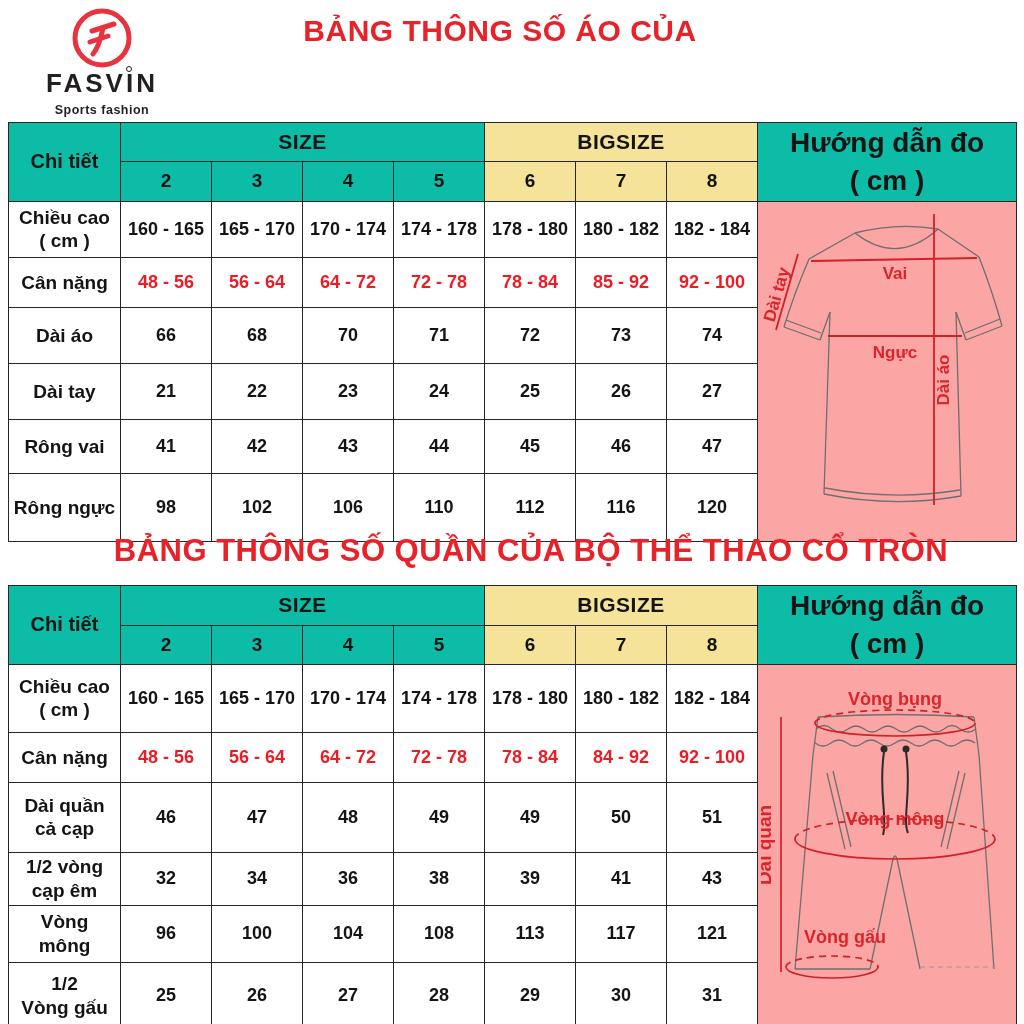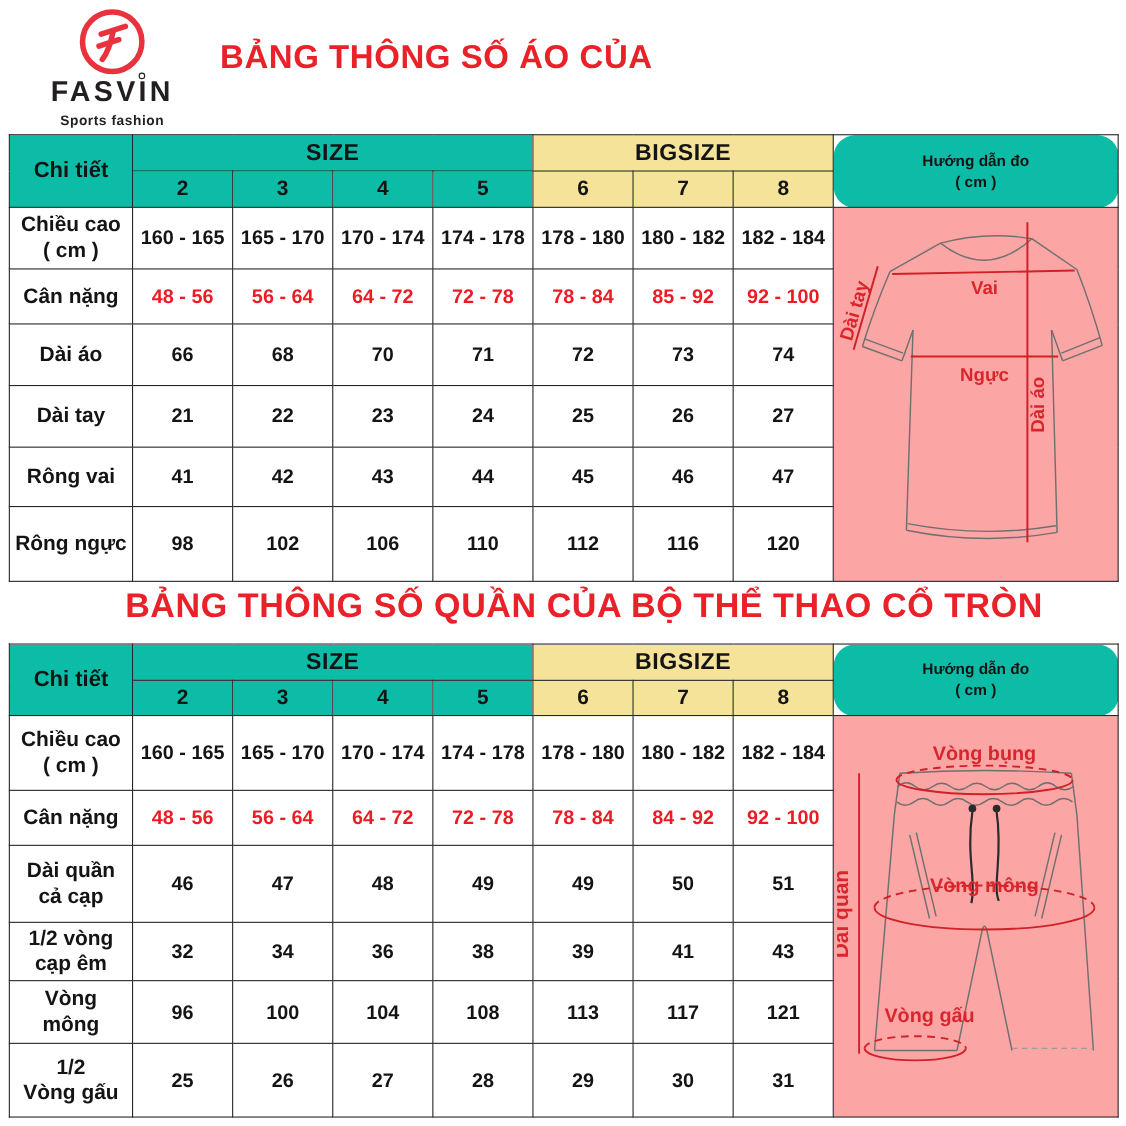--- a/index.html
+++ b/index.html
@@ -8,37 +8,37 @@
   .sheet { position:relative; width:1024px; height:1024px; background:#fff; overflow:hidden; }
 
   
   .logo { position:absolute; left:38px; top:6px; width:128px; text-align:center; color:#231f20; }
   .logo svg { display:block; margin:0 auto; }
   .logo-name { position:relative; font-size:26px; font-weight:700; letter-spacing:3px; line-height:1.05; }
   .logo-dot { position:absolute; left:88px; top:-4px; width:6px; height:6px; border:1.6px solid #231f20; border-radius:50%; }
   .logo-tag { font-size:12.5px; font-weight:600; letter-spacing:0.5px; margin-top:6px; }
 
   
-  .title1 { position:absolute; left:200px; top:30px; width:600px; 
+  .title1 { position:absolute; left:200px; top:8px; width:600px; text-align:center;
             color:#e92128; font-weight:800; font-size:30px; line-height:1.5; letter-spacing:0.5px; }
   .title2 { position:absolute; left:0; top:533px; width:1024px; text-align:center;
             color:#e92128; font-weight:800; font-size:31px; letter-spacing:0.5px;padding-left:38px; }
 
   
   table.spec { position:absolute; left:8px; border-collapse:collapse; table-layout:fixed; width:1008px; background:#fff; }
   #shirt-tbl { top:122px; }
   #pants-tbl { top:585px; }
   .spec th, .spec td { border:1.5px solid #262626; text-align:center; vertical-align:middle;
                        font-weight:700; color:#141414; padding:1px 2px; overflow:hidden; }
   .teal   { background:#0dbca6; }
   .yellow { background:#f5e399; }
   .corner   { font-size:20px; }
   .group-h  { font-size:21px; letter-spacing:0.5px; }
   .num-h    { font-size:19px; }
-  .guide-h  { font-size:14px; line-height:1.35;border-radius:19px; }
+  .guide-h  { font-size:28px; line-height:1.35; }
   .rowlabel { font-size:19px; line-height:1.22; white-space:pre-line; }
   .val      { font-size:18px; }
   tr.red-row .val { color:#ed1c24; }
   .diagram-cell { background:#fca5a5; padding:0; vertical-align:middle; }
   .diagram-cell svg { display:block; margin:0 auto; }
   svg text { font-family:"Liberation Sans", sans-serif; }
 </style>
 </head>
 <body>
 

